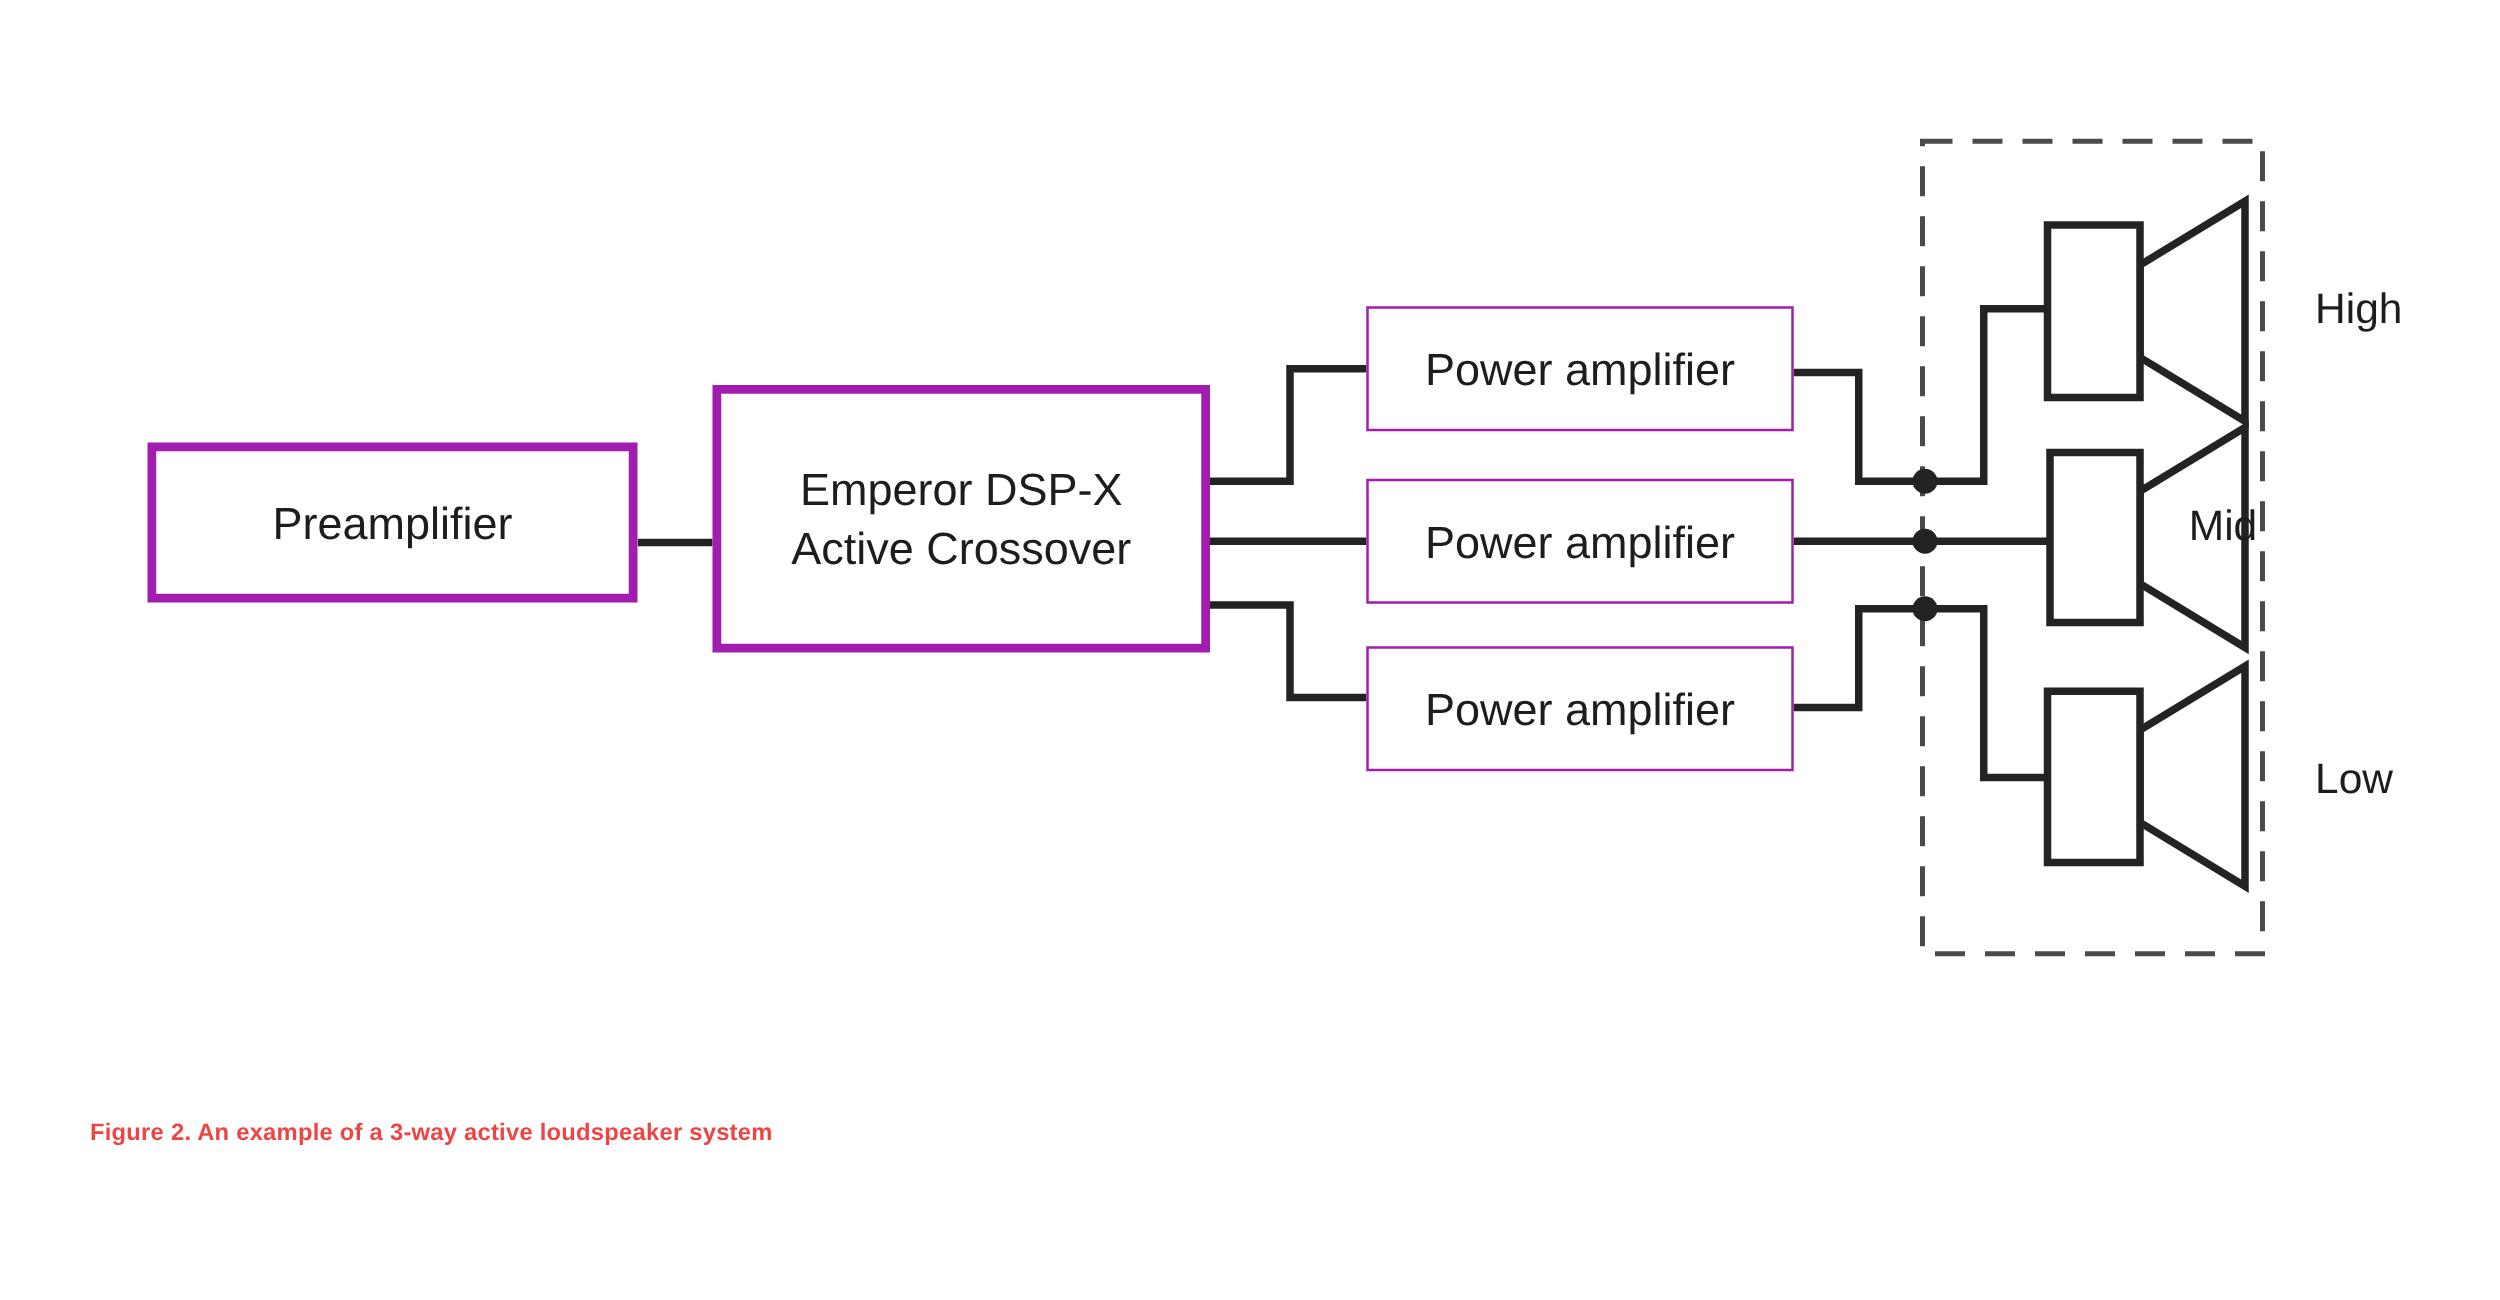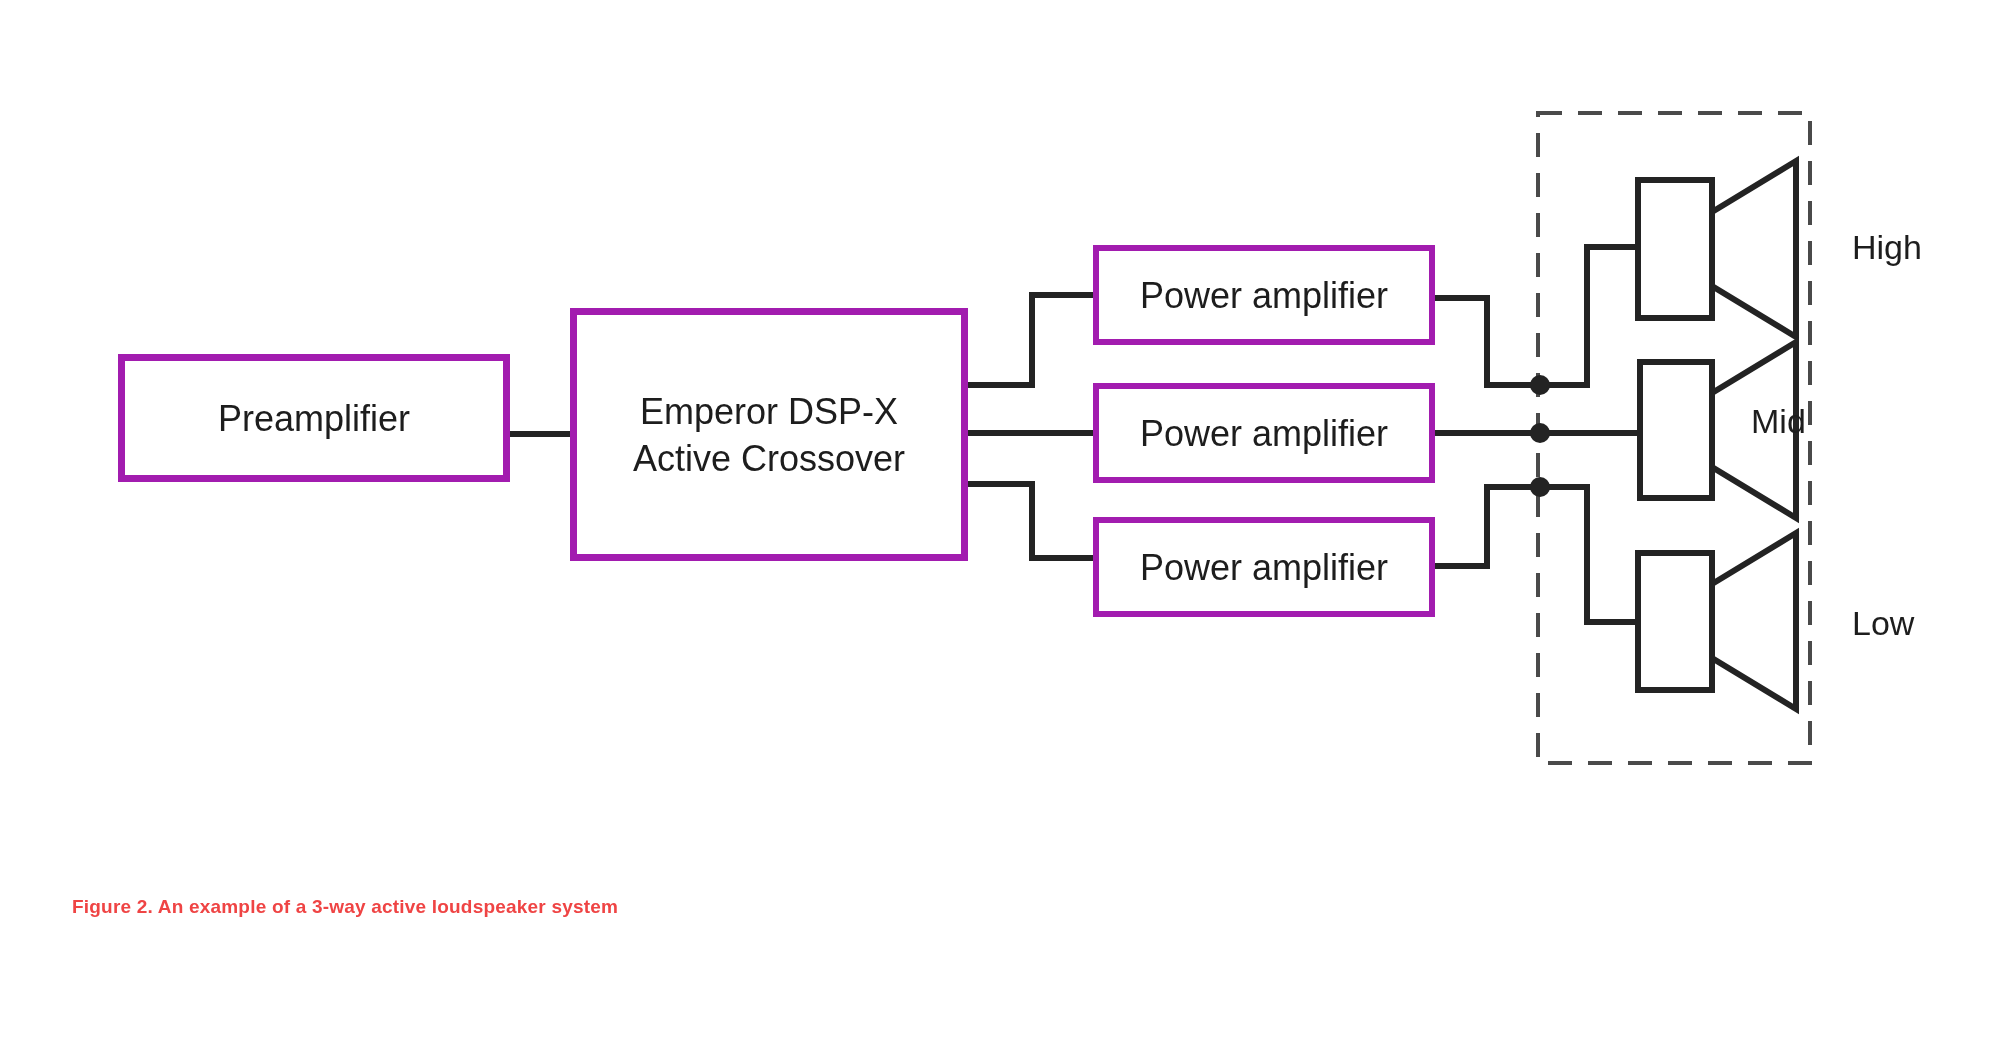--- a/index.html
+++ b/index.html
@@ -13,30 +13,30 @@
   }
   svg.wires{position:absolute;left:0;top:0;}
   .wire{fill:none;stroke:#232323;stroke-width:6;}
   .enclosure{fill:none;stroke:#4a4a4a;stroke-width:4;stroke-dasharray:24 16;}
   .dot{fill:#232323;stroke:none;}
   .spk-part{fill:#ffffff;stroke:#232323;stroke-width:6;stroke-linejoin:miter;}
   .box{
     position:absolute;
     box-sizing:border-box;
     background:#ffffff;
-    border:6px solid #a21caf;
+    border:2px solid #a21caf;
     display:flex;align-items:center;justify-content:center;
     text-align:center;
     font-size:36px;line-height:47px;
     color:#1d1d1d;
     white-space:nowrap;
   }
   .box.big{border-width:7px;}
   .preamp{left:118px;top:354px;width:392px;height:128px;}
-  .crossover{left:570px;top:308px;width:398px;height:253px;flex-direction:column;}
+  .crossover{left:570px;top:308px;width:398px;height:214px;flex-direction:column;}
   .amp1{left:1093px;top:245px;width:342px;height:100px;}
   .amp2{left:1093px;top:383px;width:342px;height:100px;}
   .amp3{left:1093px;top:517px;width:342px;height:100px;}
   .spk-label{
     position:absolute;
     font-size:34px;font-weight:400;color:#1d1d1d;
     white-space:nowrap;
   }
   .lbl-high{left:1852px;top:228px;}
   .lbl-mid{left:1751px;top:402px;}

